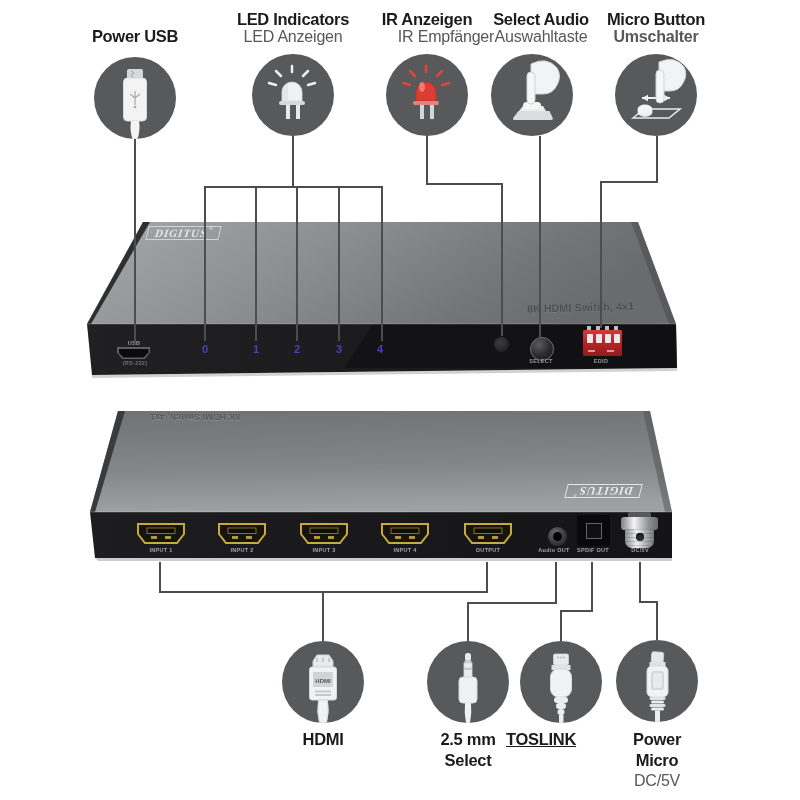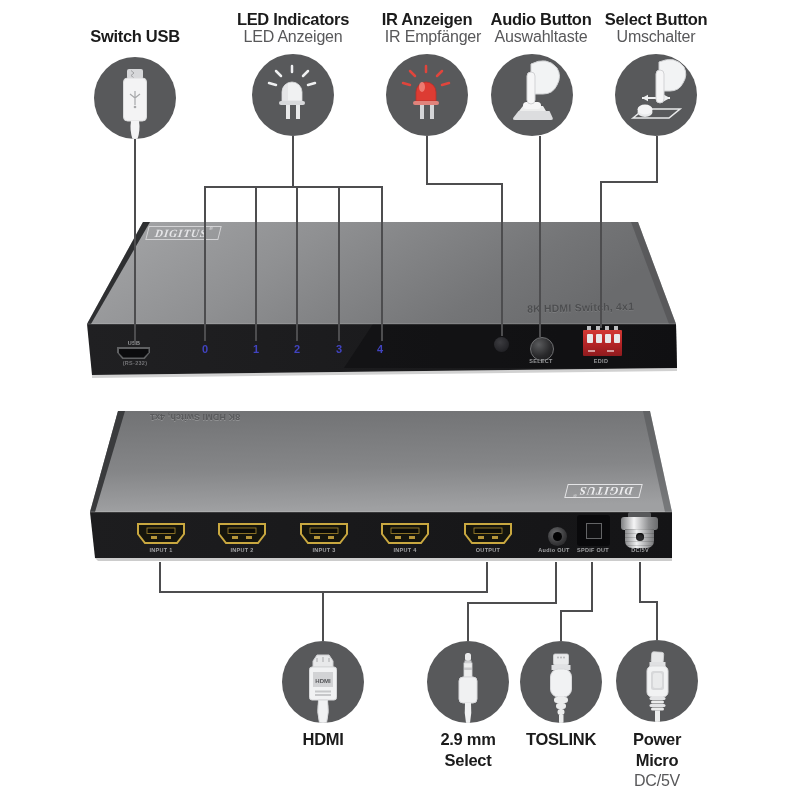--- a/index.html
+++ b/index.html
@@ -25,29 +25,29 @@
   .logo-text{font-family:"Liberation Serif",serif;font-style:italic;font-weight:bold;
              letter-spacing:1px;color:#e6e6e8;transform:skewX(14deg) skewX(-8deg);}
   .logo-reg{font-family:"Liberation Sans",sans-serif;font-style:normal;color:#e6e6e8;
             font-size:4.5px;margin-left:1px;transform:translateY(-1px);}
 </style>
 </head>
 <body>
 
 <div class="stage">
 
-  <div class="t-title" style="left:135px;top:27px;">Switch USB</div>
+  <div class="t-title" style="left:135px;top:27px;">Power USB</div>
   <div class="t-title" style="left:293px;top:10px;">LED Indicators</div>
   <div class="t-sub" style="left:293px;top:28px;">LED Anzeigen</div>
   <div class="t-title" style="left:427px;top:10px;">IR Anzeigen</div>
-  <div class="t-sub" style="left:433px;top:28px;">IR Empfänger</div>
-  <div class="t-title" style="left:541px;top:10px;">Audio Button</div>
+  <div class="t-sub" style="left:446px;top:28px;">IR Empfänger</div>
+  <div class="t-title" style="left:541px;top:10px;">Select Audio</div>
   <div class="t-sub" style="left:541px;top:28px;">Auswahltaste</div>
-  <div class="t-title" style="left:656px;top:10px;">Select Button</div>
-  <div class="t-sub" style="left:656px;top:28px;">Umschalter</div>
+  <div class="t-title" style="left:656px;top:10px;">Micro Button</div>
+  <div class="t-sub" style="left:656px;top:28px;font-weight:bold;">Umschalter</div>
 
   <div class="abs" style="left:85px;top:220px;width:595px;height:160px;">
     <svg width="595" height="160">
       <defs>
         <linearGradient id="topface1" x1="0" y1="0" x2="1" y2="0.25">
           <stop offset="0" stop-color="#a6a7a9"></stop>
             <stop offset="0.4" stop-color="#8f9092"></stop>
           <stop offset="0.8" stop-color="#747577"></stop>
             <stop offset="1" stop-color="#6a6b6d"></stop>
         </linearGradient>
@@ -350,20 +350,20 @@
       <rect x="37" y="33" width="9" height="15" rx="2" fill="#e9eaeb"></rect>
       <rect x="33.5" y="57" width="16" height="3" rx="1.5" fill="#e3e4e6"></rect>
       <rect x="35" y="60.5" width="13" height="3" rx="1.5" fill="#eceded"></rect>
       <rect x="33.5" y="64" width="16" height="3" rx="1.5" fill="#e3e4e6"></rect>
       <rect x="35" y="67.5" width="13" height="3" rx="1.5" fill="#eceded"></rect>
       <rect x="39" y="70.5" width="5" height="11.5" fill="#eceded"></rect>
     </svg>
   </div>
 
   <div class="t-title" style="left:323px;top:730px;">HDMI</div>
-  <div class="t-title" style="left:468px;top:730px;">2.9 mm</div>
+  <div class="t-title" style="left:468px;top:730px;">2.5 mm</div>
   <div class="t-title" style="left:468px;top:751px;">Select</div>
-  <div class="t-title" style="left:561px;top:730px;">TOSLINK</div>
+  <div class="t-title" style="left:541px;top:730px;text-decoration:underline;">TOSLINK</div>
   <div class="t-title" style="left:657px;top:730px;text-align:center;">Power</div>
   <div class="t-title" style="left:657px;top:751px;">Micro</div>
   <div class="t-sub" style="left:657px;top:772px;">DC/5V</div>
 
 </div>
 
 </body></html>

